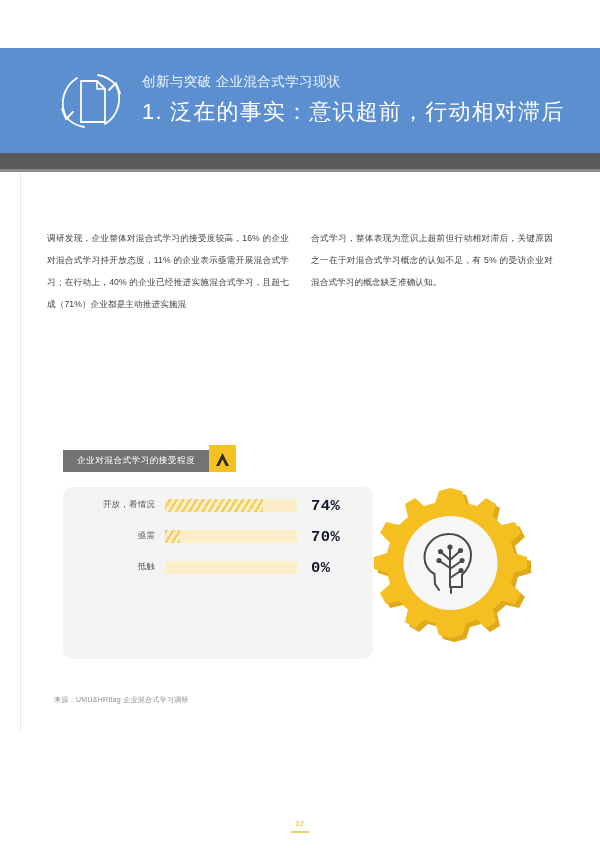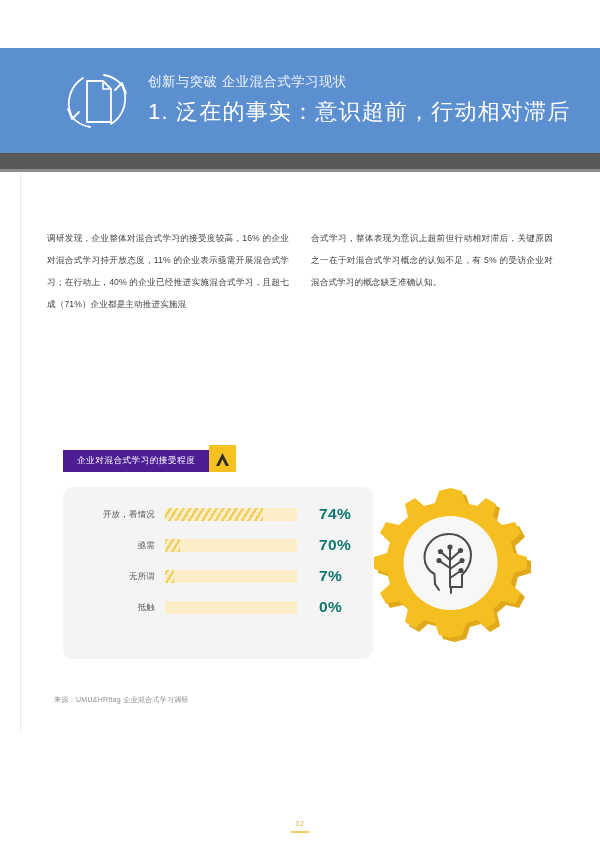--- a/index.html
+++ b/index.html
@@ -21,21 +21,21 @@
   
   .header-band {
     position: absolute;
     left: 0; top: 48px;
     width: 600px; height: 105px;
     background: #5b8fd0;
     overflow: hidden;
   }
   .header-inner {
     position: absolute;
-    left: 58px; top: 0;
+    left: 52px; top: 0;
     height: 106px;
     display: flex;
     align-items: center;
   }
   .cycle-icon {
     width: 78px; height: 72px;
     flex: 0 0 78px;
     margin-right: 12px;
   }
   .header-texts { padding-bottom: 2px; }
@@ -96,21 +96,21 @@
 
   
   .chart-banner {
     position: absolute;
     left: 63px; top: 450px;
     display: flex;
     align-items: stretch;
     height: 22px;
   }
   .banner-bar {
-    background: #4c1d95;
+    background: #737373;
     color: #ffffff;
     font-size: 8.6px;
     letter-spacing: 0.5px;
     display: flex;
     align-items: center;
     padding: 0 14px 0 14px;
     height: 22px;
   }
   .banner-arrow {
     width: 27px; height: 27px;
@@ -129,23 +129,24 @@
     background: #f4f4f4;
     border-radius: 9px;
   }
   .rows {
     position: absolute;
     left: 0; top: 12px;
     width: 310px;
   }
   .row {
     display: flex;
-    align-items: center;
+    align-items: flex-start;
     height: 30px;
     margin-bottom: 1px;
+    font-family: Liberation Mono, monospace;
   }
   .row-label {
     width: 102px;
     text-align: right;
     padding-right: 10px;
     font-size: 8.4px;
     color: #55575a;
     letter-spacing: 0.3px;
     white-space: nowrap;
   }
@@ -161,24 +162,24 @@
   .bar-fill {
     position: absolute;
     left: 0; top: 0;
     height: 13px;
     background-image: repeating-linear-gradient(
        -58deg,
        #f0cf5e 0px, #f0cf5e 2.4px,
        #fbeec9 2.4px, #fbeec9 5.6px);
   }
   .row-value {
-    padding-left: 22px;
+    padding-left: 14px;
     font-size: 15.5px;
     font-weight: bold;
-    color: #0f766e;
+    color: #0f172a;
     letter-spacing: 0.4px;
     line-height: 1;
   }
 
   
   .gear-wrap {
     position: absolute;
     left: 358px; top: 483px;
     width: 185px; height: 185px;
   }
@@ -275,27 +276,20 @@
 
       <div class="row">
         <div class="row-label">亟需</div>
         <div class="bar-track">
           <div class="bar-fill" style="width:11%"></div>
         </div>
         <div class="row-value">70%</div>
       </div>
 
 
-      <div class="row">
-        <div class="row-label">无所谓</div>
-        <div class="bar-track">
-          <div class="bar-fill" style="width:7%"></div>
-        </div>
-        <div class="row-value">7%</div>
-      </div>
 
       <div class="row">
         <div class="row-label">抵触</div>
         <div class="bar-track">
           <div class="bar-fill" style="width:0%"></div>
         </div>
         <div class="row-value">0%</div>
       </div>
 
     </div>

